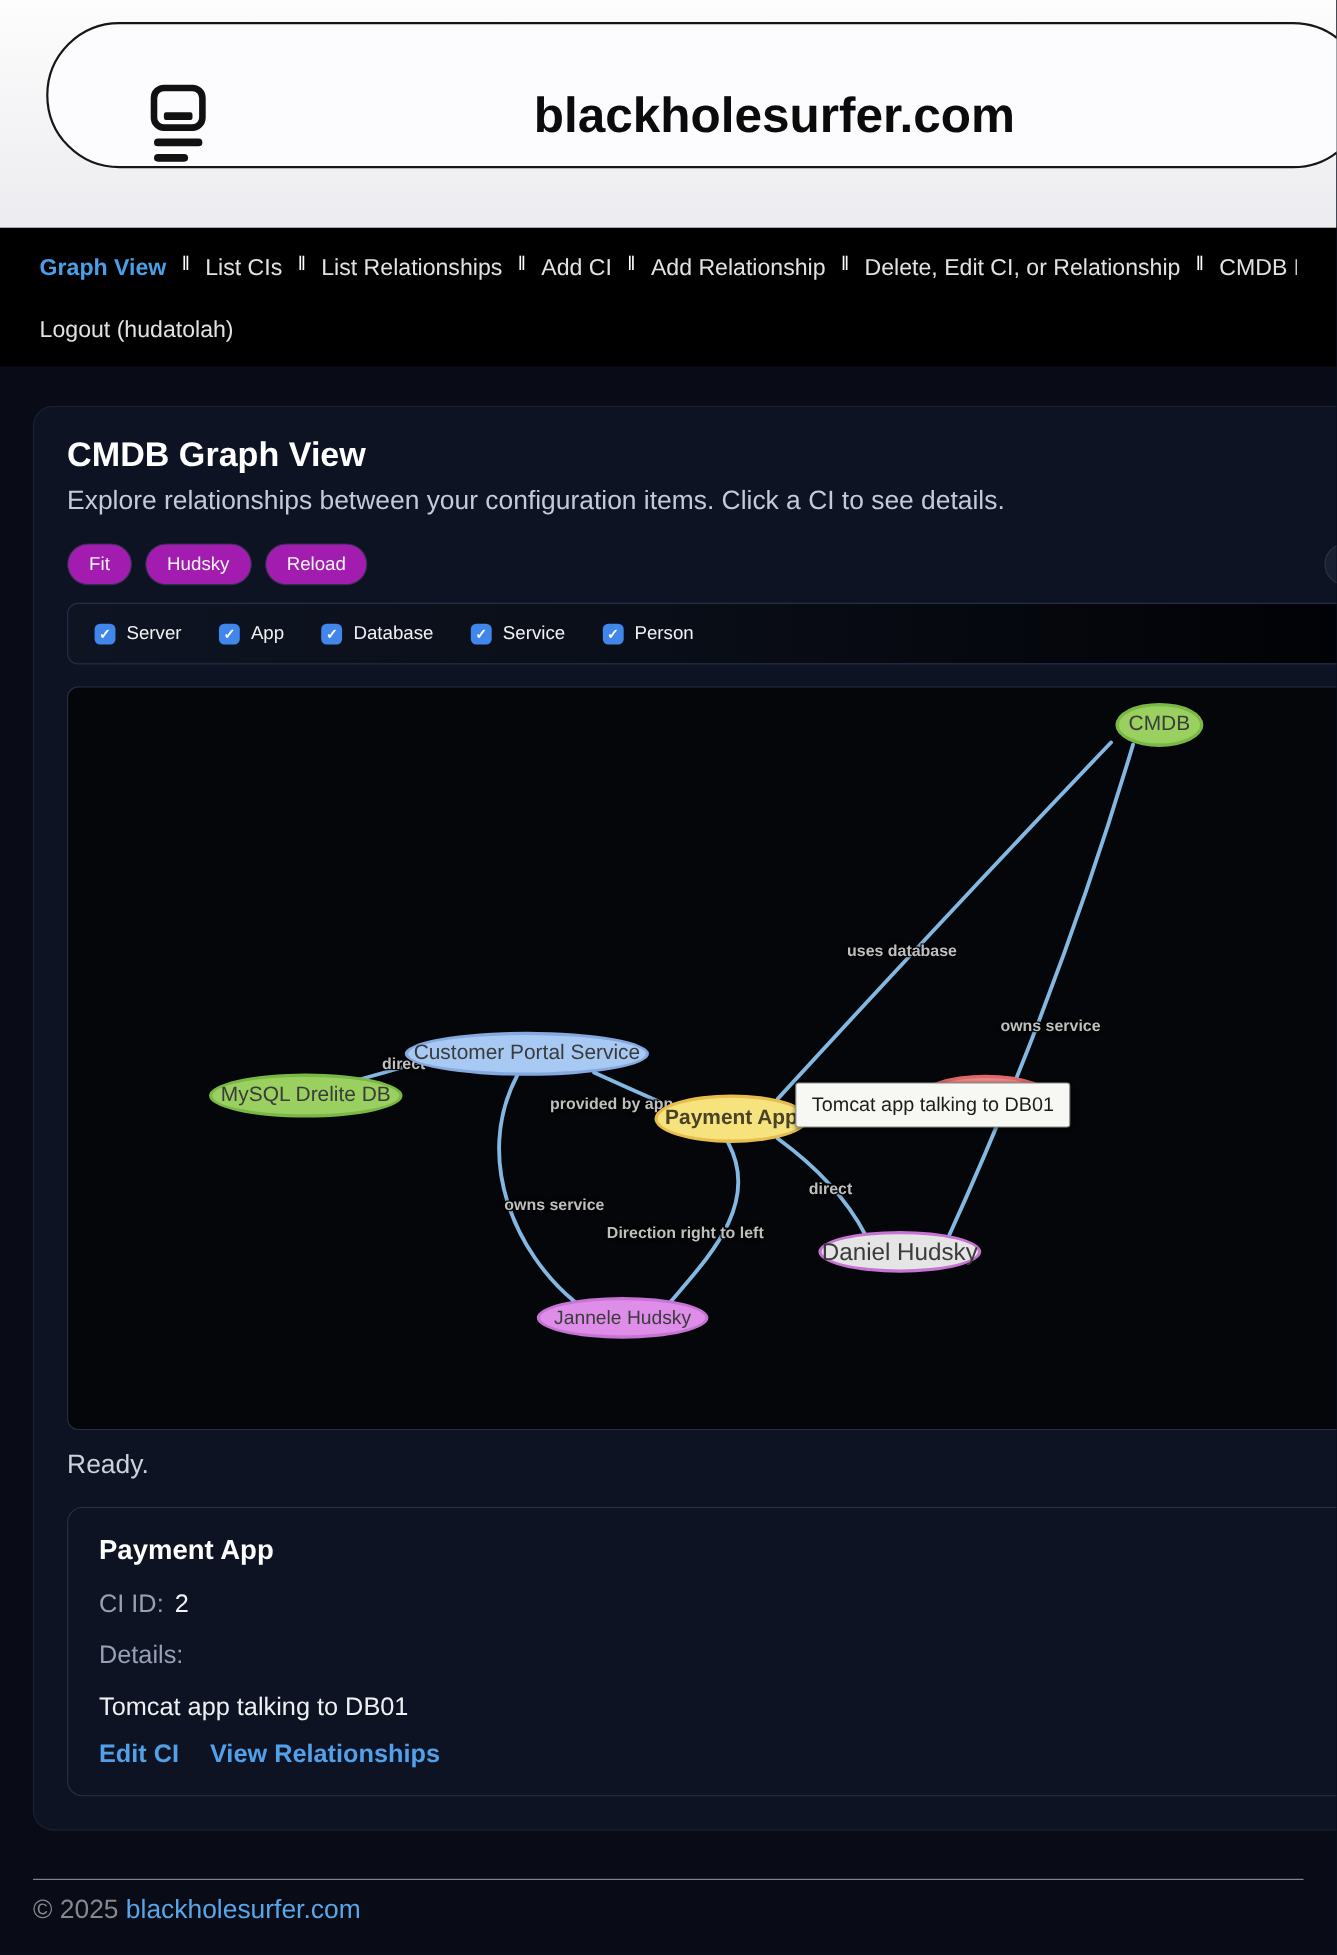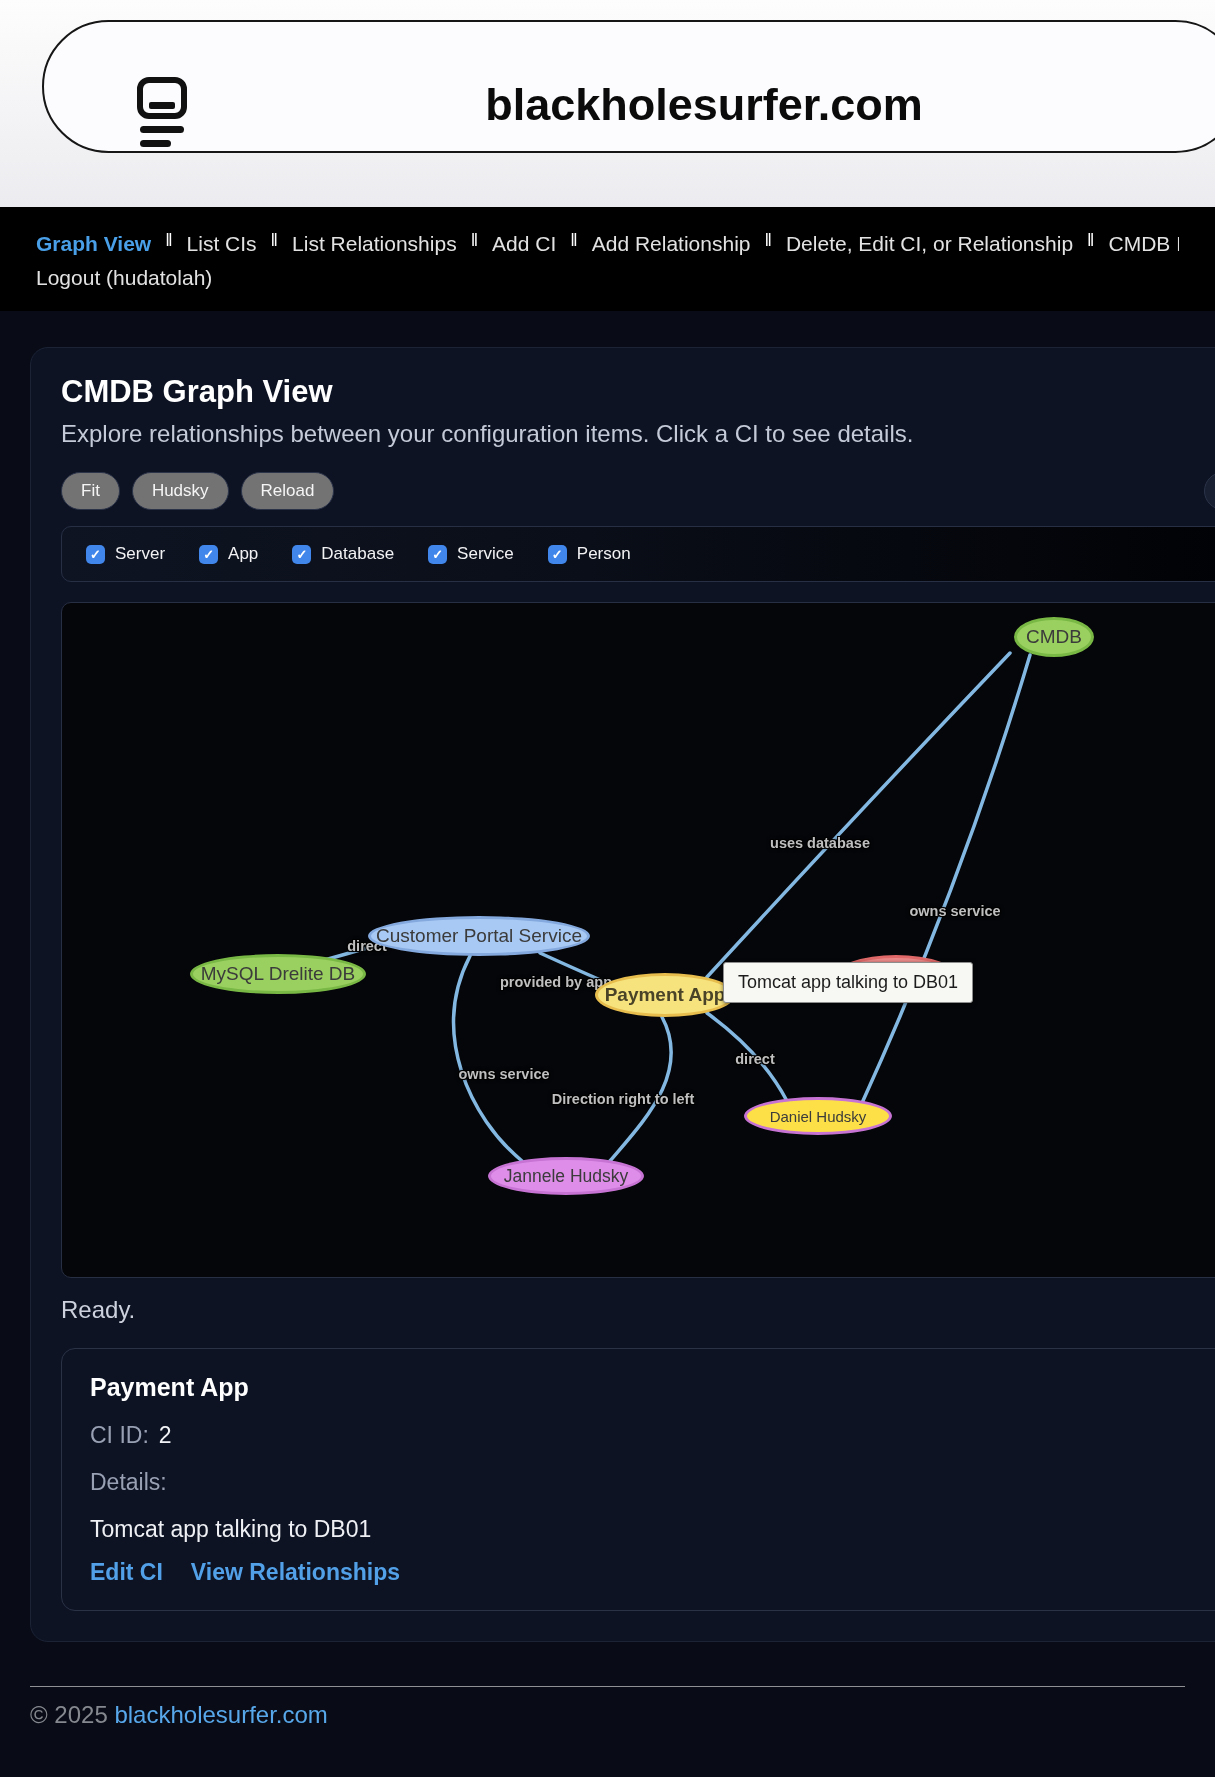--- a/index.html
+++ b/index.html
@@ -42,38 +42,38 @@
     white-space: nowrap; overflow: hidden;
     height: 34px; line-height: 34px;
     font-size: 21px;
   }
   .nav-link { color: #e2e2e2; font-weight: 500; cursor: pointer; }
   .nav-link.active { color: #4aa0e8; font-weight: 700; }
   .nav-sep {
     display: inline-block; color: #ffffff; font-size: 18px;
     margin: 0 14px; transform: translateY(-5px); font-weight: 400;
   }
-  .nav-row2 { margin-top: 2px; height: 30px; line-height: 30px; font-size: 21px; }
+  .nav-row2 { margin-top: 24px; height: 30px; line-height: 30px; font-size: 21px; }
 
   
   .main { padding-top: 36px; }
   .card {
     margin-left: 30px;
     width: 1230px;
     background: #0d1323;
     border: 1px solid #1b2335;
     border-radius: 18px;
     padding: 26px 30px 30px;
   }
   .card h1 { font-size: 31px; font-weight: 700; color: #ffffff; margin-bottom: 10px; }
   .subtitle { font-size: 24px; color: #c4cad7; margin-bottom: 24px; }
 
   .controls { display: flex; align-items: center; gap: 12px; position: relative; margin-bottom: 16px; }
   .pill-btn {
-    background: #737373; border: 1px solid #2b3349; color: #f5f5f5;
+    background: #a21caf; border: 1px solid #2b3349; color: #f5f5f5;
     font-family: inherit; font-size: 17px; padding: 8px 19px;
     border-radius: 19px; cursor: pointer;
   }
   .search-input {
     margin-left: auto; margin-right: 38px;
     width: 248px; height: 38px;
     background: #0c1220; border: 1px solid #2b3349; border-radius: 19px;
     color: #dfe3ec; font-family: inherit; font-size: 16.5px; padding: 0 16px;
     outline: none;
   }
@@ -232,21 +232,21 @@
           <div class="edge-label" style="left: 442px; top: 471px;">owns service</div>
           <div class="edge-label" style="left: 561px; top: 496px;">Direction right to left</div>
           <div class="edge-label" style="left: 693px; top: 456px;">direct</div>
         </div>
       <div class="layer-nodes" id="nodes-layer">
           <div class="node" style="left: 952px; top: 14px; width: 80px; height: 40px; background: rgb(154, 208, 95); border: 3px solid rgb(121, 184, 69); font-size: 19px;">CMDB</div>
           <div class="node" style="left: 306px; top: 313px; width: 222px; height: 40px; background: rgb(168, 201, 243); border: 3px solid rgb(132, 169, 222); font-size: 19px;">Customer Portal Service</div>
           <div class="node" style="left: 128px; top: 351px; width: 176px; height: 40px; background: rgb(154, 208, 95); border: 3px solid rgb(121, 184, 69); font-size: 19px;">MySQL Drelite DB</div>
           <div class="node" style="left: 533px; top: 370px; width: 140px; height: 44px; background: rgb(246, 227, 126); border: 3px solid rgb(231, 189, 78); font-size: 19px; font-weight: 700; color: rgb(74, 67, 40);">Payment App</div>
           <div class="node" style="left: 772px; top: 352px; width: 124px; height: 44px; background: rgb(238, 139, 139); border: 3px solid rgb(224, 104, 104); font-size: 17px;"></div>
-          <div class="node" style="left: 682px; top: 494px; width: 148px; height: 38px; background: #fde047; border: 3px solid rgb(198, 115, 212); font-size: 15px;">Daniel Hudsky</div>
+          <div class="node" style="left: 682px; top: 494px; width: 148px; height: 38px; background: #e5e5e5; border: 3px solid rgb(198, 115, 212); font-size: 22px;">Daniel Hudsky</div>
           <div class="node" style="left: 426px; top: 554px; width: 156px; height: 38px; background: rgb(222, 142, 233); border: 3px solid rgb(198, 115, 212); font-size: 17.5px;">Jannele Hudsky</div>
         </div>
       <div class="tooltip" id="graph-tooltip" style="left: 661px; top: 359px;">Tomcat app talking to DB01</div>
     </div>
 
     <div class="status">Ready.</div>
 
     <div class="details">
       <div class="details-title">Payment App</div>
       <div class="detail-row">

